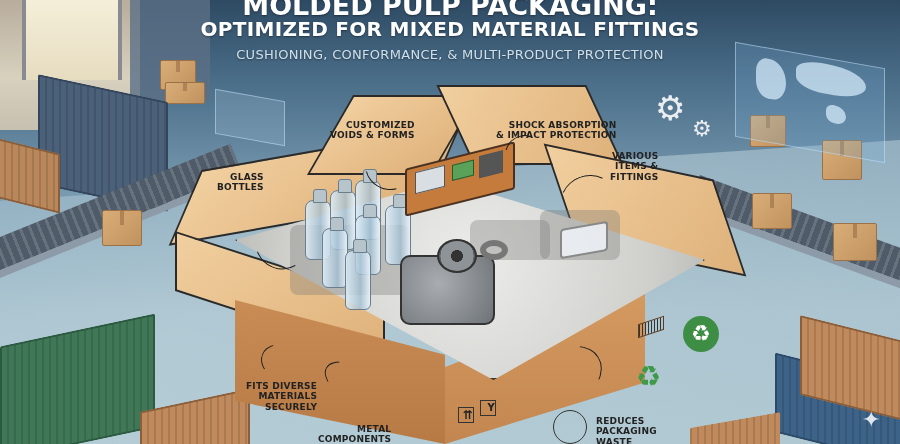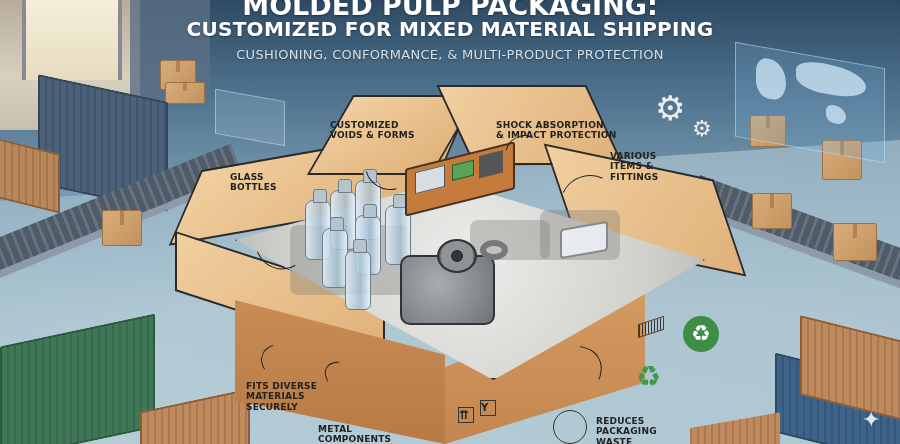--- a/index.html
+++ b/index.html
@@ -66,21 +66,21 @@
   .pcb { position:absolute; left:405px; top:155px; width:110px; height:48px; background:#c57b3c; border:2px solid #4a3020; transform: skewY(-14deg); border-radius:3px; }
   .pcb .chip { position:absolute; background:#5aa15a; border:1px solid #2a5a2a; }
   .pcb .case { position:absolute; background:#d9dee2; border:1px solid #555; }
 
   .motor { position:absolute; left:400px; top:255px; width:95px; height:70px; background: radial-gradient(circle at 40% 40%,#a9adb1,#6e7377); border:2px solid #333; border-radius:10px; }
   .motor::before { content:""; position:absolute; left:35px; top:-18px; width:36px; height:30px; border-radius:50%; background: radial-gradient(circle,#333 0 25%, #8e9397 26% 70%, #5b6064 71%); border:2px solid #333; }
   .tub { position:absolute; left:560px; top:225px; width:48px; height:30px; background: rgba(240,245,250,.85); border:2px solid #888; border-radius:4px; transform: skewY(-10deg); }
   .ring { position:absolute; left:480px; top:240px; width:28px; height:20px; border-radius:50%; border:6px solid #777; }
 
   
-  .label { position:absolute; font-family:"DejaVu Sans", sans-serif; font-weight:bold; color:#222; text-align:left; line-height:1.15; font-size:9px; text-transform:uppercase; letter-spacing:.2px; }
+  .label { position:absolute; font-family:"DejaVu Sans", sans-serif; font-weight:bold; color:#222; text-align:right; line-height:1.15; font-size:9px; text-transform:uppercase; letter-spacing:.2px; }
   .arrow { position:absolute; border:1.5px solid #222; border-color:#222 transparent transparent transparent; border-radius:50%; }
 
   .title { position:absolute; left:0; width:900px; text-align:center; color:#ffffff; font-weight:bold; font-family:"DejaVu Sans", sans-serif; text-shadow:0 1px 2px rgba(0,0,0,.4); }
   .t1 { top:-10px; font-size:27px; }
   .t2 { top:17px; font-size:20px; letter-spacing:.3px; }
   .t3 { top:47px; font-size:13px; color:#cfe0ea; font-weight:normal; letter-spacing:.3px; }
 
   .recycle { position:absolute; color:#3e9a48; font-weight:bold; }
   .recycle-badge { position:absolute; left:683px; top:316px; width:36px; height:36px; border-radius:50%; background:#3e8d45; color:#fff; font-size:22px; text-align:center; line-height:36px; }
   .sparkle { position:absolute; left:862px; top:410px; width:20px; height:20px; color:#dfe6ee; font-size:22px; line-height:20px; }
@@ -158,24 +158,24 @@
 
   <div class="motor"></div>
   <div class="ring"></div>
   <div class="tub"></div>
 
   <div class="label" style="left:458px;top:407px;font-size:12px;border:1px solid #333;width:16px;height:16px;line-height:14px;">⇈</div>
   <div class="label" style="left:480px;top:400px;font-size:10px;border:1px solid #333;width:16px;height:16px;line-height:14px;">Y</div>
   <div style="position:absolute;left:638px;top:320px;width:26px;height:14px;background:repeating-linear-gradient(90deg,#333 0 1px,transparent 1px 3px);border:1px solid #5a3a20;transform:skewY(-18deg);"></div>
 
   <div class="title t1">MOLDED PULP PACKAGING:</div>
-  <div class="title t2">CUSTOMIZED FOR MIXED MATERIAL SHIPPING</div>
+  <div class="title t2">OPTIMIZED FOR MIXED MATERIAL FITTINGS</div>
   <div class="title t3">CUSHIONING, CONFORMANCE, &amp; MULTI-PRODUCT PROTECTION</div>
 
-  <div class="label" style="left:230px;top:172px;white-space:pre;">GLASS
+  <div class="label" style="left:217px;top:172px;white-space:pre;">GLASS
 BOTTLES</div>
   <div class="label" style="left:330px;top:120px;white-space:pre;">CUSTOMIZED
 VOIDS &amp; FORMS</div>
   <div class="label" style="left:496px;top:120px;white-space:pre;">SHOCK ABSORPTION
 &amp; IMPACT PROTECTION</div>
   <div class="label" style="left:610px;top:151px;white-space:pre;">VARIOUS
 ITEMS &amp;
 FITTINGS</div>
   <div class="label" style="left:246px;top:381px;white-space:pre;">FITS DIVERSE
 MATERIALS

